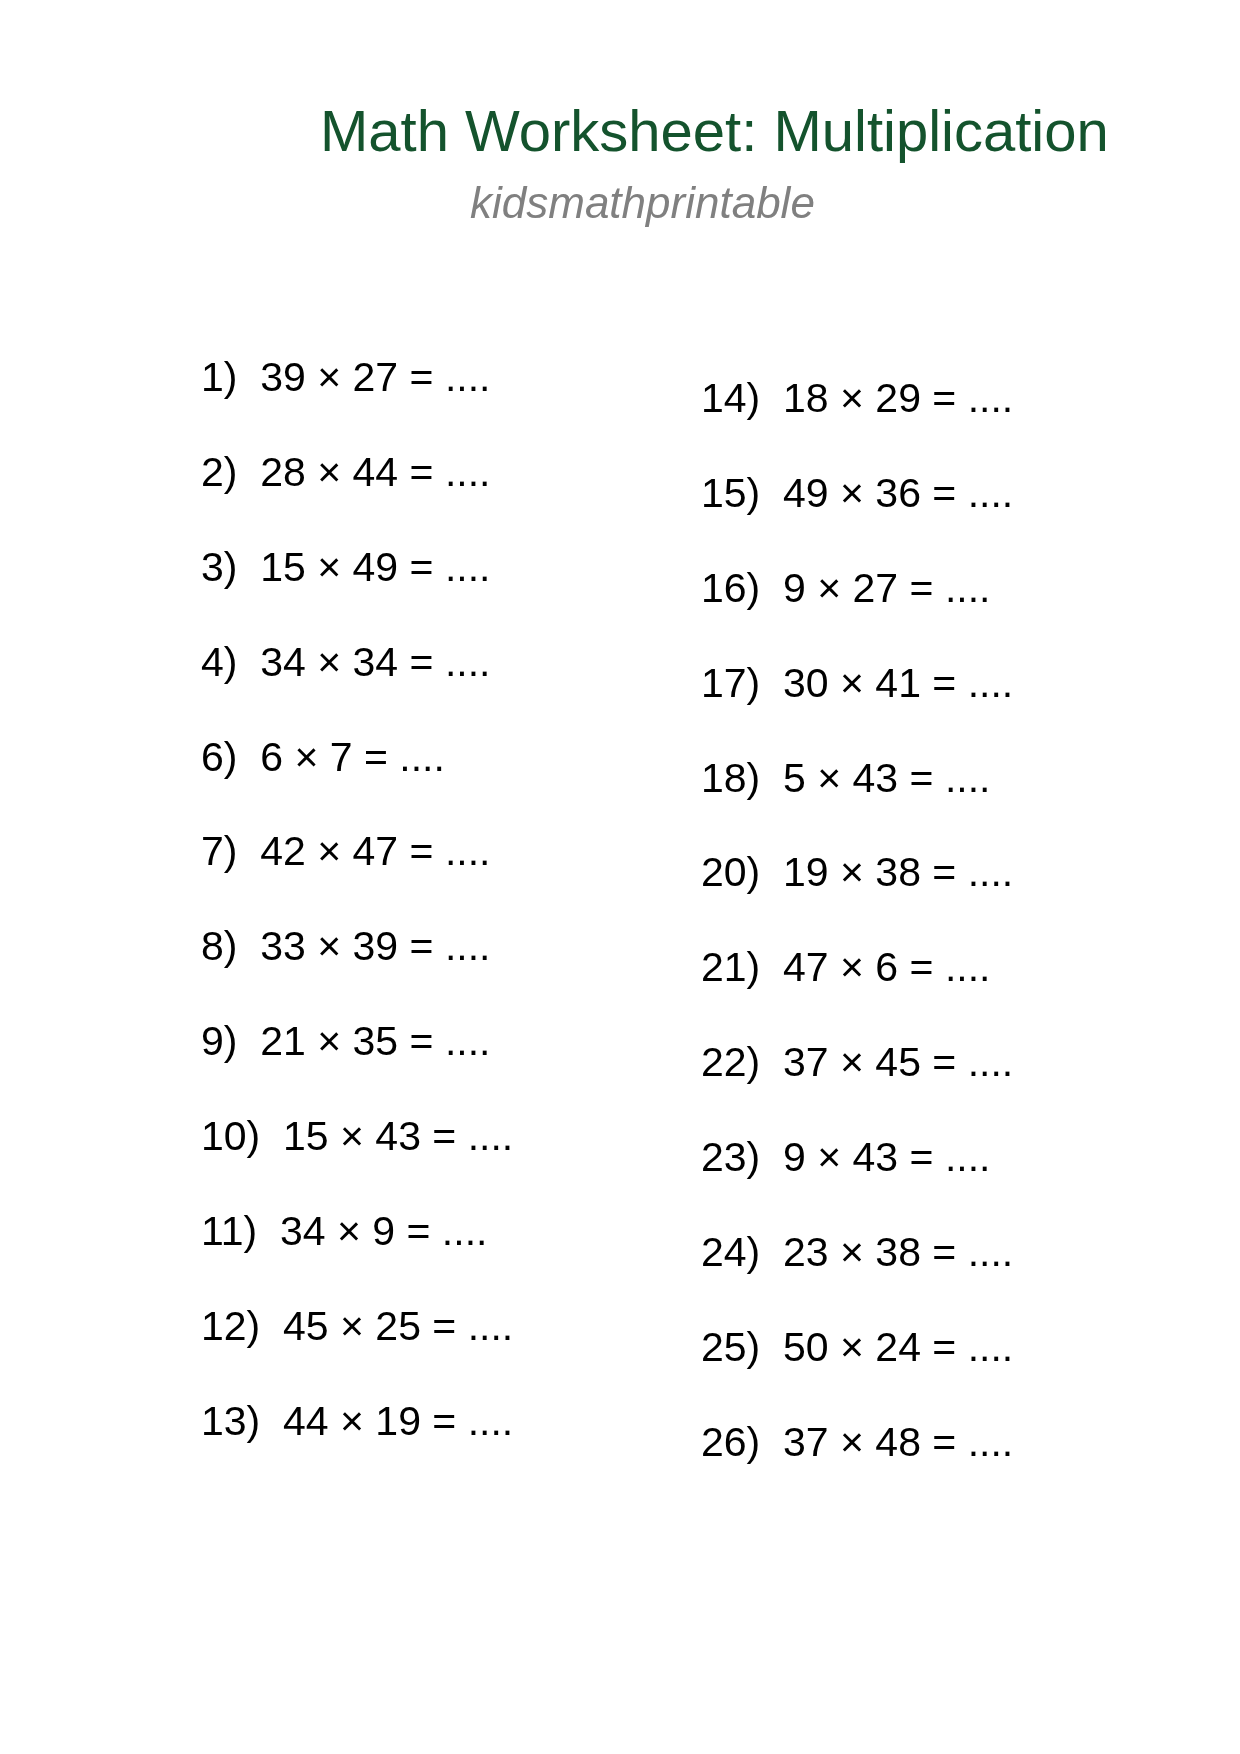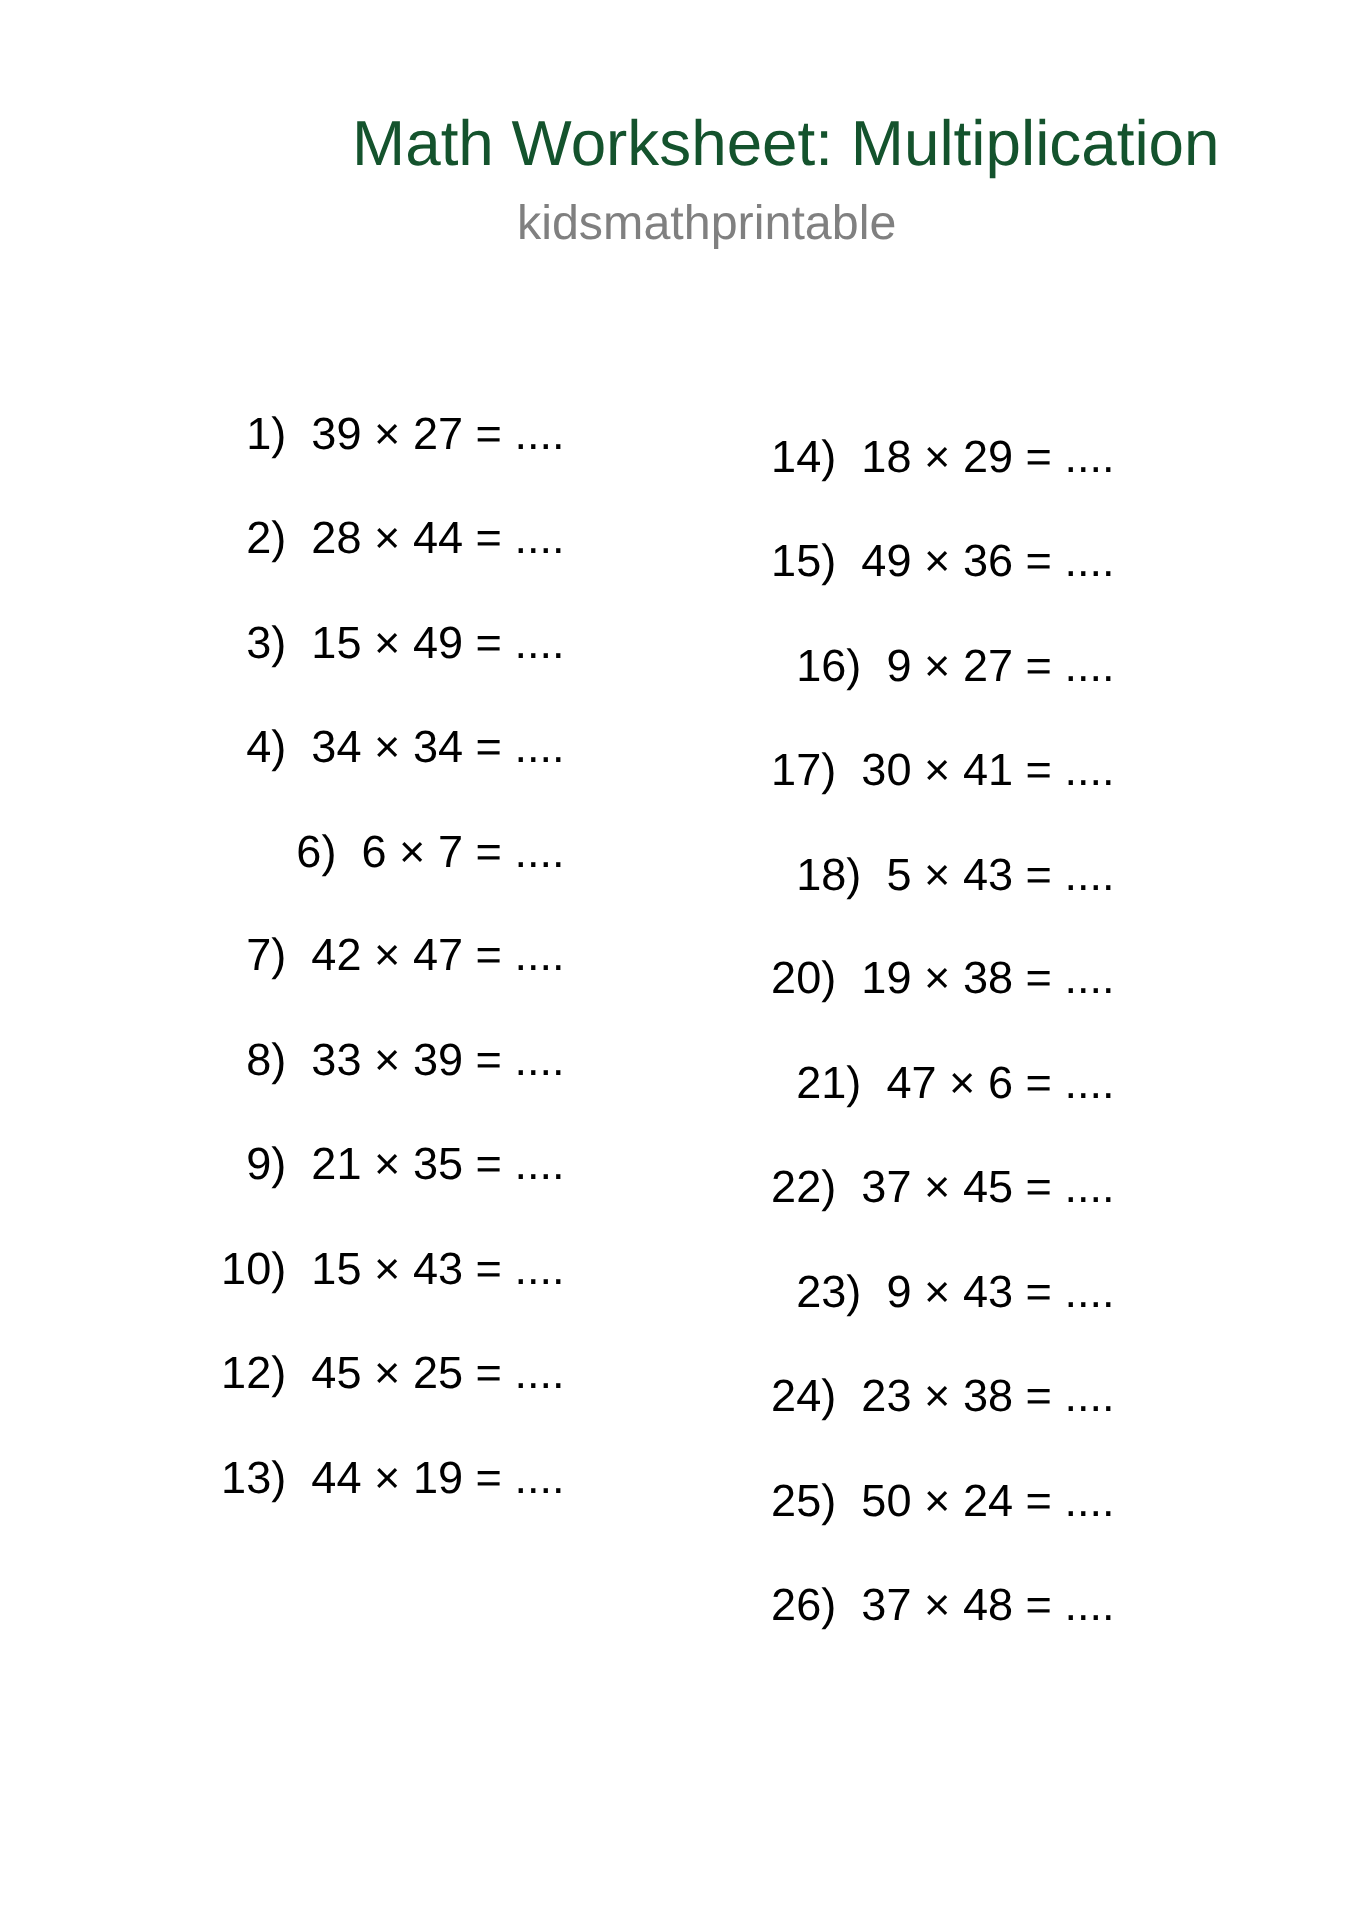--- a/index.html
+++ b/index.html
@@ -27,25 +27,25 @@
       font-weight: normal;
     }
     .subtitle {
       position: absolute;
       left: 470px;
       top: 178px;
       font-size: 44px;
       line-height: 50px;
       white-space: nowrap;
       color: #808080;
+      font-style: italic;
     }
     .column {
       position: absolute;
-      top: 369px;
-      text-align: right;
+      top: 352px;
     }
     .column.left { left: 201px; }
     .column.right { left: 701px; margin-top: 21px; }
     .problem {
       height: 94.9px;
       font-size: 41px;
       line-height: 50px;
       white-space: pre;
       color: #000000;
     }
@@ -59,20 +59,21 @@
 <div class="column left">
   <div class="problem">1)  39 × 27 = ....</div>
   <div class="problem">2)  28 × 44 = ....</div>
   <div class="problem">3)  15 × 49 = ....</div>
   <div class="problem">4)  34 × 34 = ....</div>
   <div class="problem">6)  6 × 7 = ....</div>
   <div class="problem">7)  42 × 47 = ....</div>
   <div class="problem">8)  33 × 39 = ....</div>
   <div class="problem">9)  21 × 35 = ....</div>
   <div class="problem">10)  15 × 43 = ....</div>
+  <div class="problem">11)  34 × 9 = ....</div>
   <div class="problem">12)  45 × 25 = ....</div>
   <div class="problem">13)  44 × 19 = ....</div>
 </div>
 
 <div class="column right">
   <div class="problem">14)  18 × 29 = ....</div>
   <div class="problem">15)  49 × 36 = ....</div>
   <div class="problem">16)  9 × 27 = ....</div>
   <div class="problem">17)  30 × 41 = ....</div>
   <div class="problem">18)  5 × 43 = ....</div>

